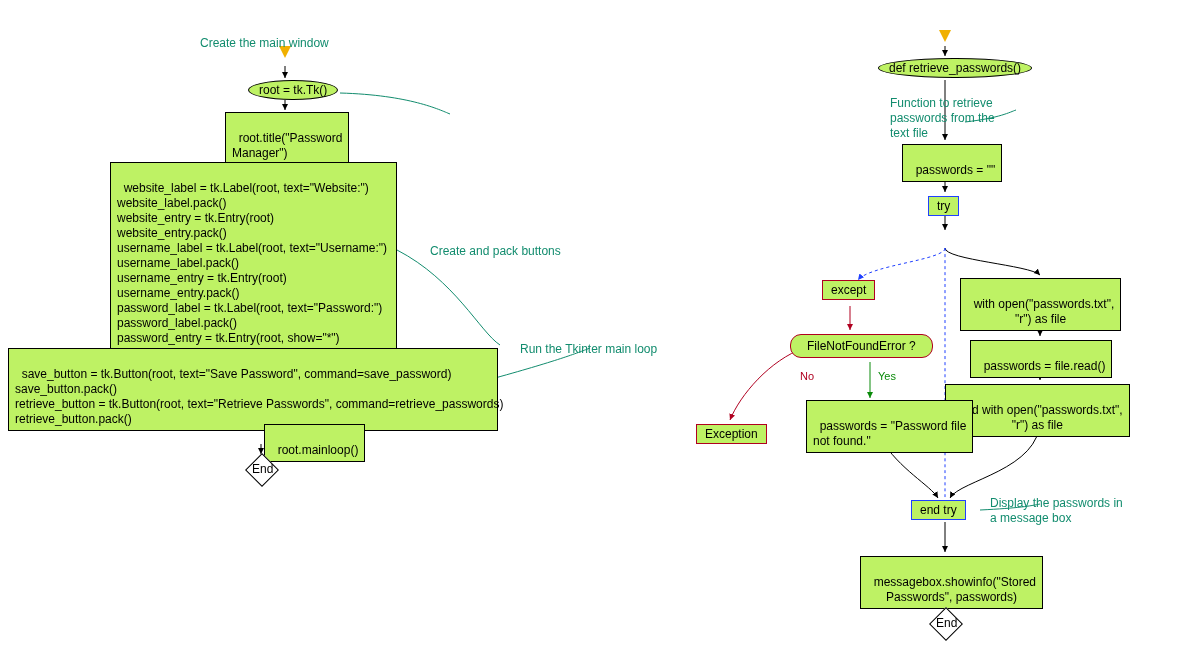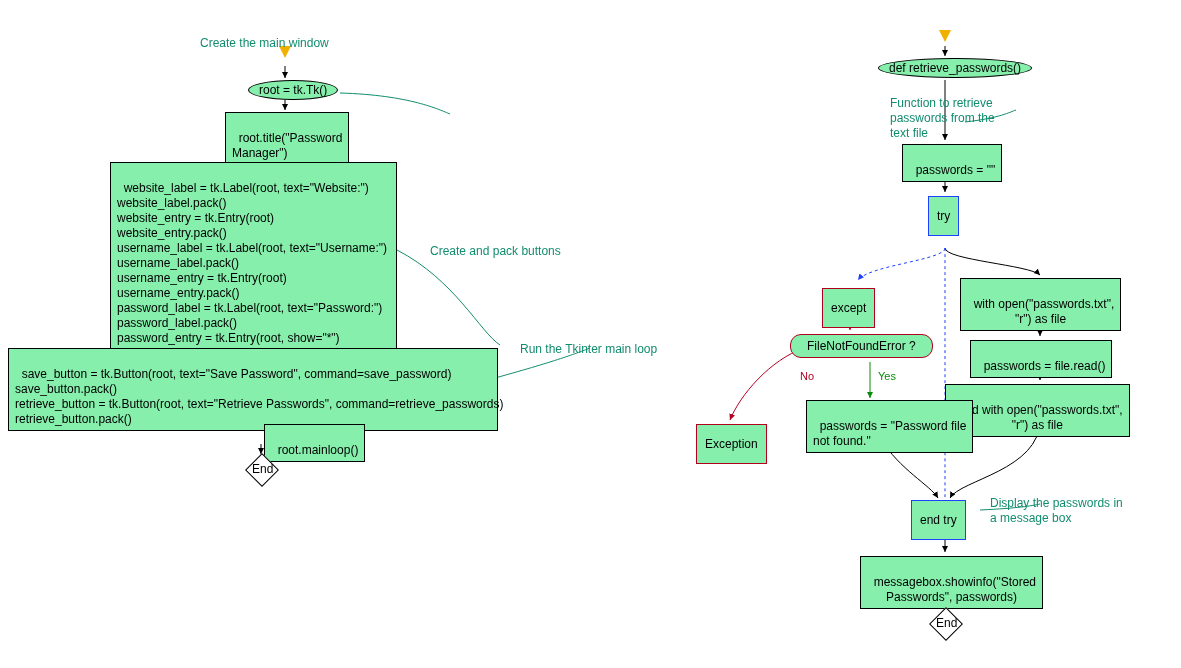--- a/index.html
+++ b/index.html
@@ -13,41 +13,41 @@
     height: 668px;
     position: relative;
   }
   .canvas {
     position: relative;
     width: 1181px;
     height: 510px;
   }
   .node {
     position: absolute;
-    background: #86efac;
+    background: #bef264;
     box-sizing: border-box;
   }
   
   .rect {
     border: 1px solid #000;
     padding: 3px 6px;
     line-height: 1.25;
     white-space: pre;
   }
   
   .ellipse {
     border: 1px solid #000;
     border-radius: 50%/50%;
     padding: 2px 10px;
     line-height: 1.2;
   }
   
   .hex {
     border: 1px solid #2040ff;
-    padding: 12px 8px;
+    padding: 2px 8px;
     line-height: 1.2;
     text-align: center;
   }
   .hex.red { border-color: #b00020; }
   
   .diamond {
     border: 1px solid #b00020;
     padding: 4px 16px;
     line-height: 1.2;
   }
@@ -210,21 +210,21 @@
 text file</div>
 
 <div class="node rect" style="left:902px; top:144px;">
   <span>passwords = ""</span>
 </div>
 
 <div class="node hex" style="left:928px; top:196px;">
   <span>try</span>
 </div>
 
-<div class="node hex red" style="left:822px; top:288px;text-align:center;">
+<div class="node hex red" style="left:822px; top:280px;text-align:center;">
   <span>except</span>
 </div>
 
 <div class="node rect" style="left:960px; top:278px; text-align:center;">
   <span>with open("passwords.txt",
 "r") as file</span>
 </div>
 
 <div class="node rect" style="left:970px; top:340px;">
   <span>passwords = file.read()</span>

